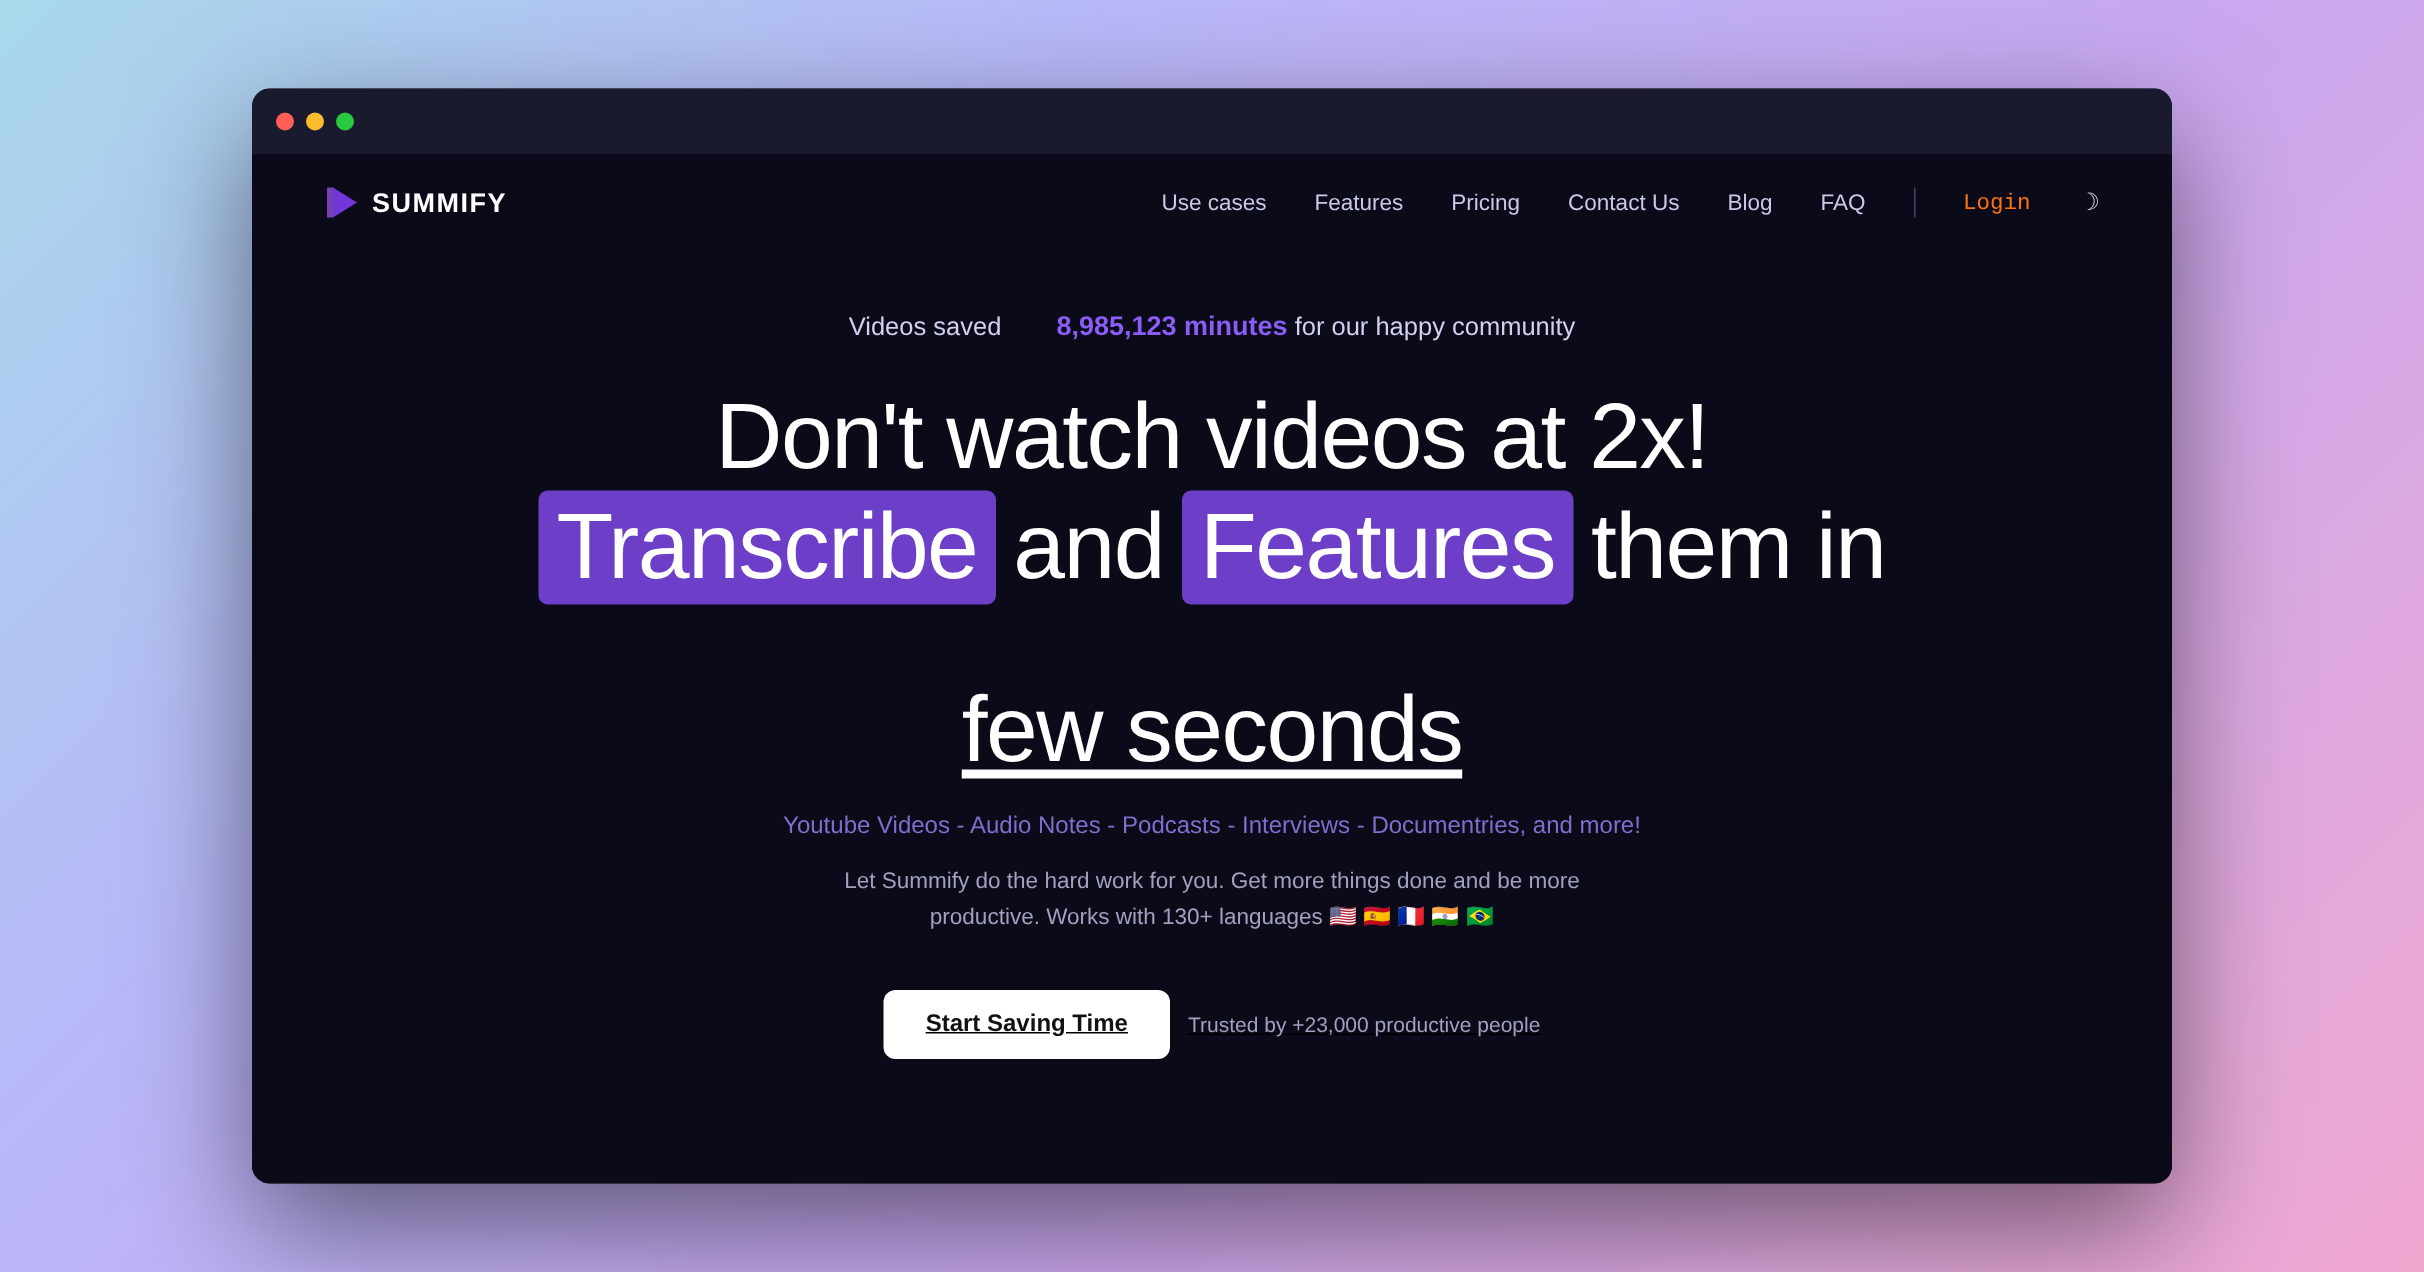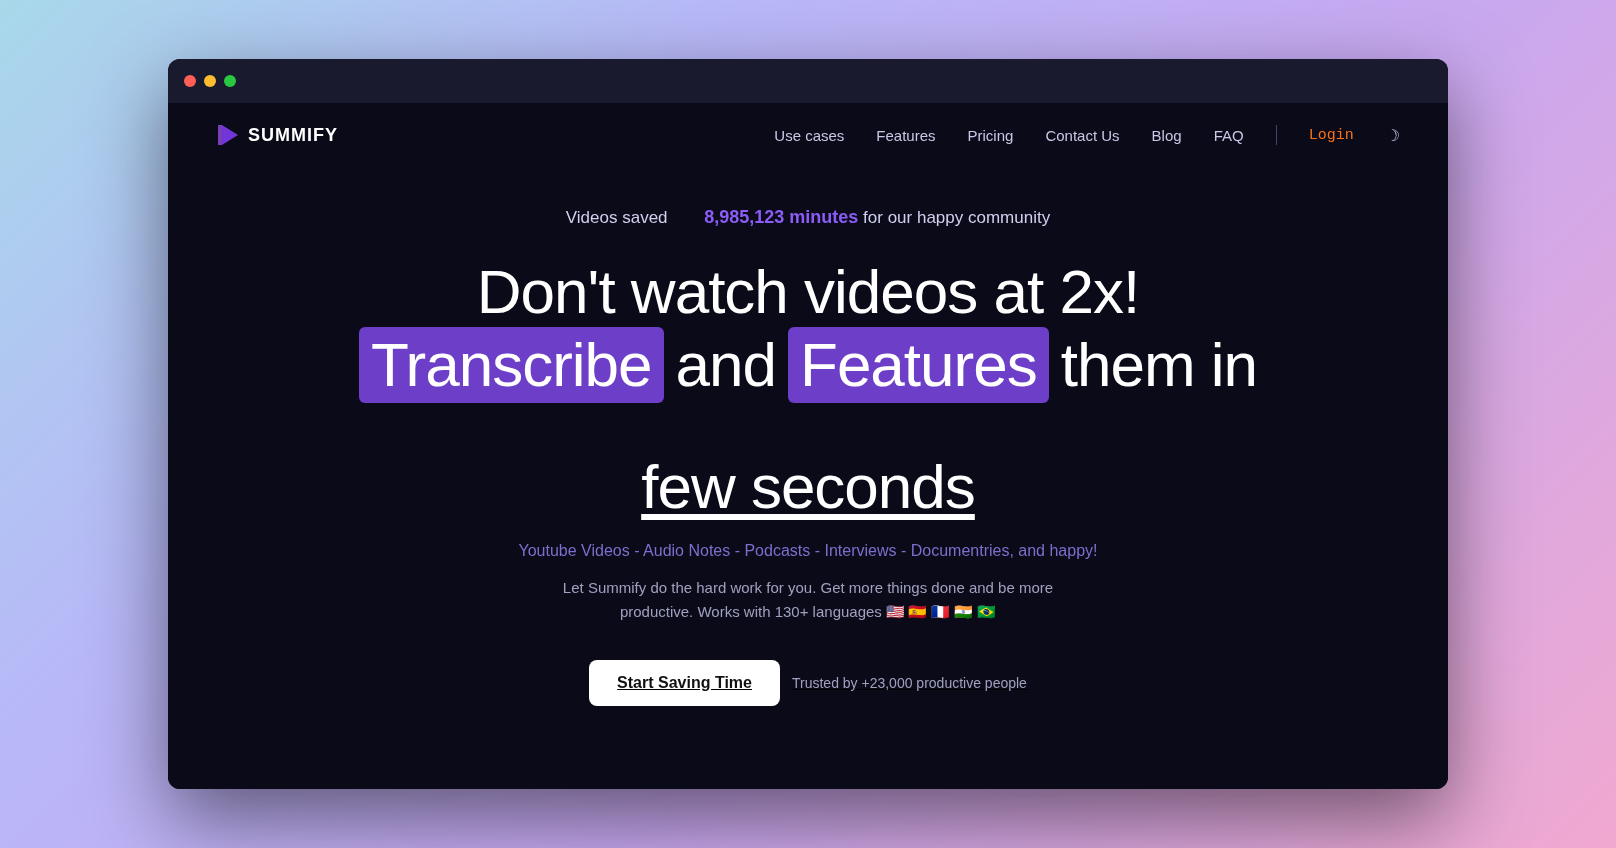--- a/index.html
+++ b/index.html
@@ -241,21 +241,21 @@
         <div class="line1">Don't watch videos at 2x!</div>
         <div class="line2">
           <span class="highlight-box">Transcribe</span>
           <span>and</span>
           <span class="highlight-box">Features</span>
           <span> them in</span>
         </div>
         <div class="line3">few seconds</div>
       </h1>
 
-      <p class="subtitle-features">Youtube Videos - Audio Notes - Podcasts - Interviews - Documentries, and happy!</p>
+      <p class="subtitle-features">Youtube Videos - Audio Notes - Podcasts - Interviews - Documentries, and more!</p>
 
       <p class="subtitle-desc">
         <span>Let Summify do the hard work for you. Get more things done and be more</span><br>
         <span>productive. Works with 130+ languages 🇺🇸 🇪🇸 🇫🇷 🇮🇳 🇧🇷</span>
       </p>
 
       <div class="cta-row">
         <button class="cta-button">Start Saving Time</button>
         <span class="trusted-text">Trusted by +23,000 productive people</span>
       </div>

